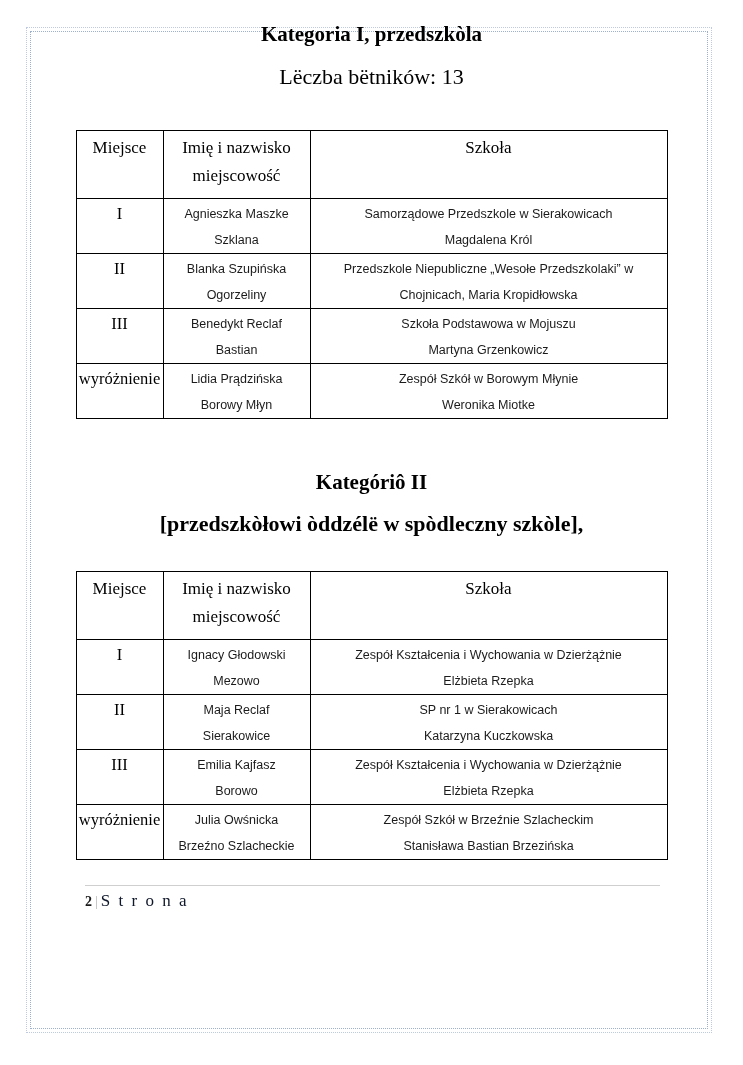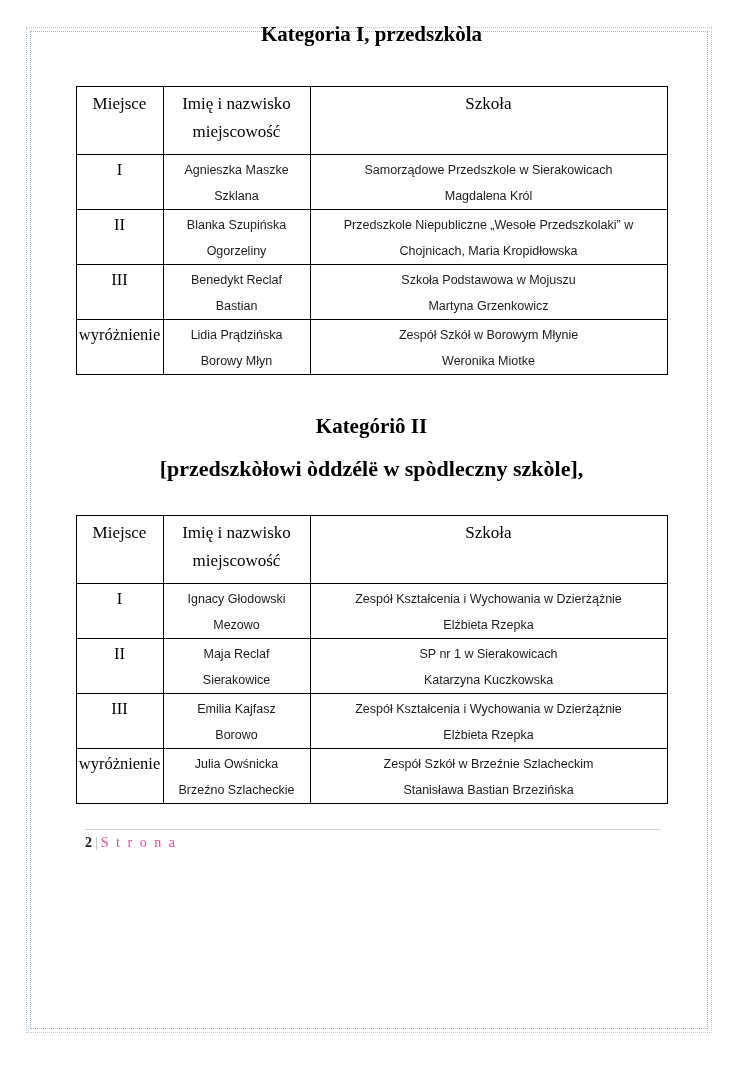--- a/index.html
+++ b/index.html
@@ -46,21 +46,21 @@
     font-weight: bold;
     line-height: 1.3;
     text-align: center;
   }
   .count-line {
     margin-top: 15px;
     font-size: 22px;
     font-weight: normal;
     line-height: 1.3;
   }
-  .sec2-gap { margin-top: 38px; }
+  .sec2-gap { margin-top: 50px; }
   table.results {
     border-collapse: collapse;
     table-layout: fixed;
     width: 591px;
     margin: 38px auto 0 auto;
   }
   table.t2 { margin-top: 32px; }
   table.results td {
     border: 1.5px solid #000000;
     padding: 0;
@@ -97,32 +97,33 @@
     margin: 25px 0 0 85px;
     width: 575px;
     border-top: 1px solid #cfcfcf;
     padding-top: 5px;
     text-align: left;
     font-family: "Liberation Serif", serif;
     font-size: 14px;
   }
   .footer .pn { font-weight: bold; color: #1a1a1a; }
   .footer .sep { color: #b3b3b3; padding: 0 3px; }
-  .footer .lbl { color: #ec4899; letter-spacing: 2px; font-size: 14px; }
+  .footer .lbl { color: #0f172a; letter-spacing: 2px; font-size: 17px; }
 </style>
 </head>
 <body>
 
 <div class="page">
   <div class="border-frame"></div>
 
   <div class="content">
 
 
     <div class="h2">Kategoria I, przedszkòla</div>
+    <div class="count-line">Lëczba bëtników: 13</div>
 
     <table class="results t1">
       <colgroup>
           <col style="width:87px">
           <col style="width:147px">
           <col style="width:357px">
         </colgroup>
       <tbody>
         <tr>
           <td class="hdr-cell">

